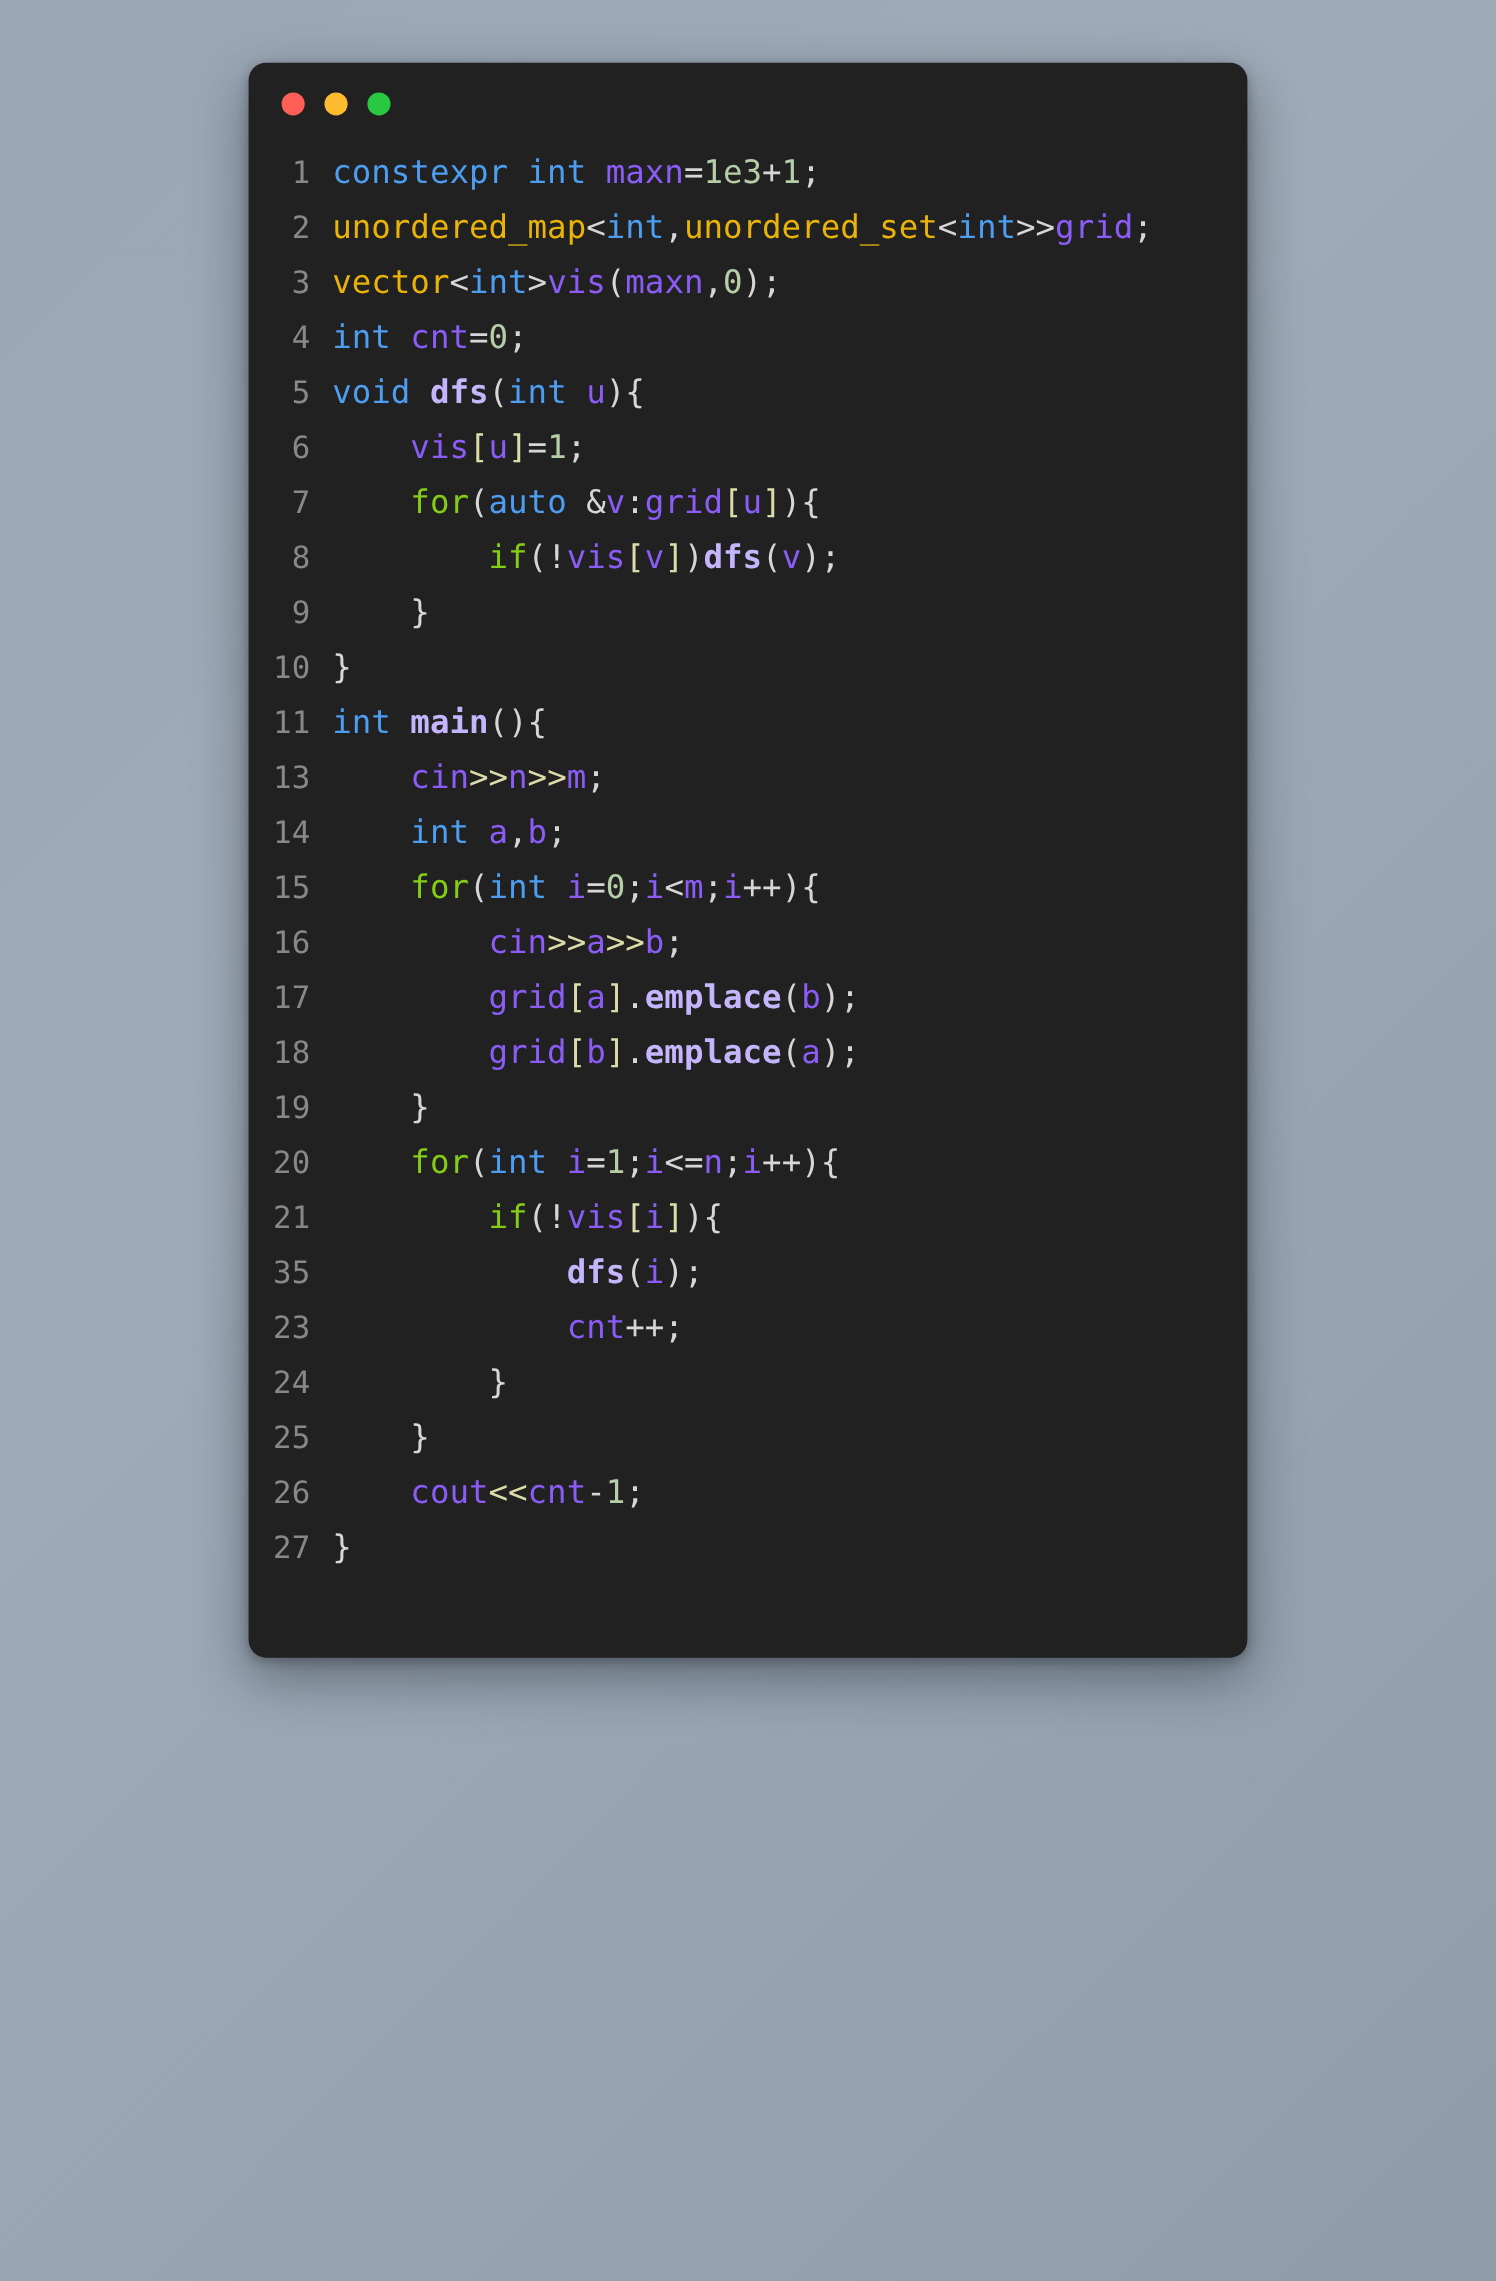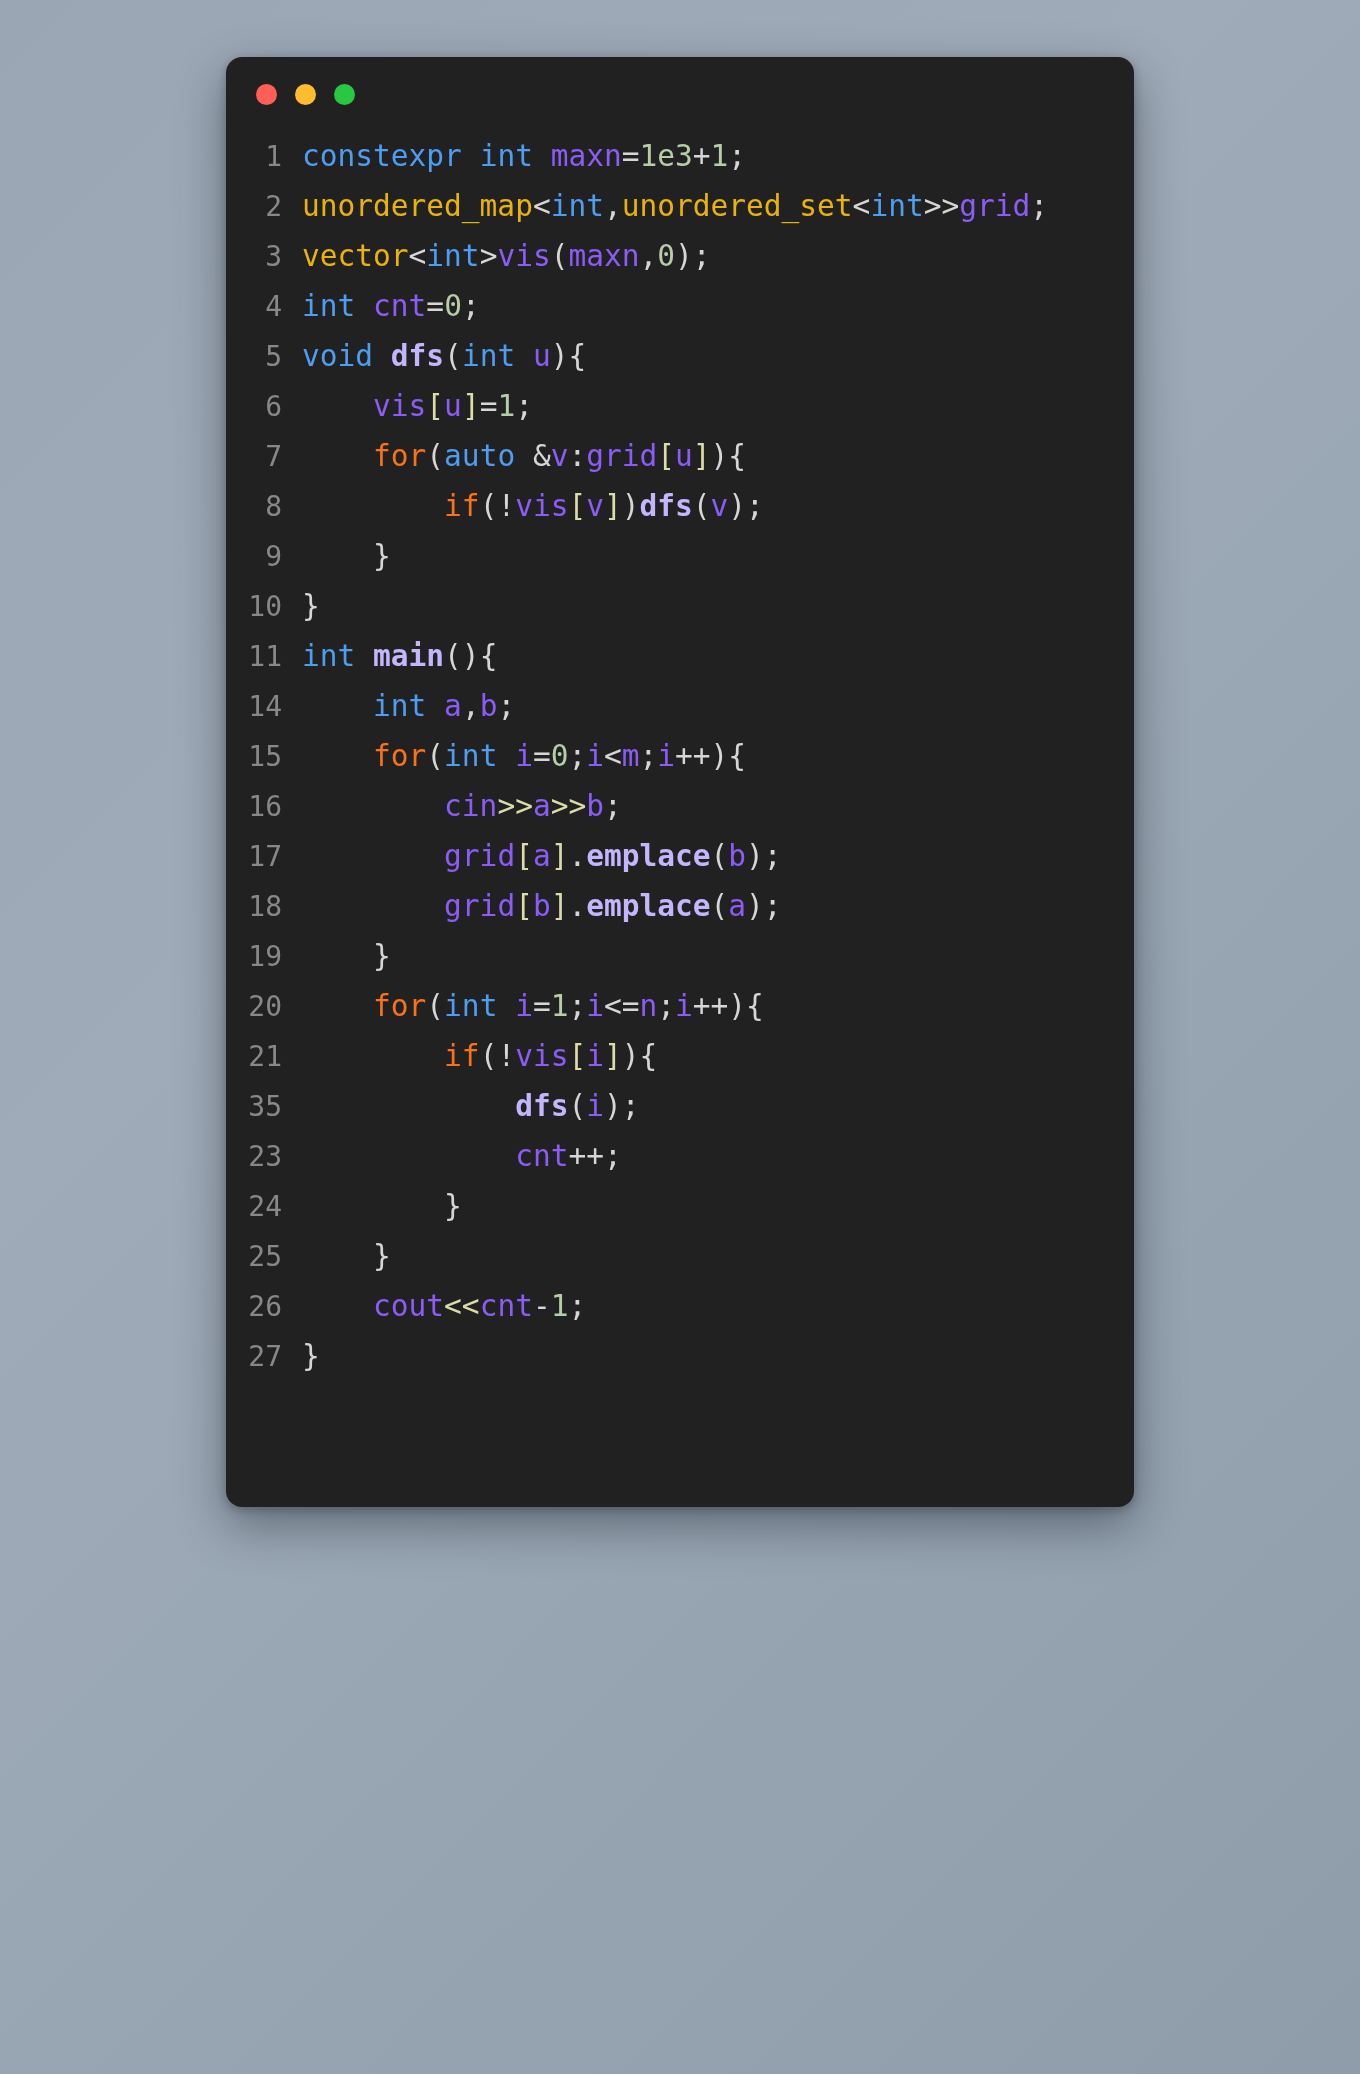--- a/index.html
+++ b/index.html
@@ -71,21 +71,21 @@
     font-size: 28px;
     user-select: none;
   }
   .lc {
     white-space: pre;
     color: #d6d6d6;
   }
 
   
   .t-kw    { color: #4d9df0; margin-top: 36px; }  
-  .t-ctl   { color: #f97316; }  
+  .t-ctl   { color: #84cc16; }  
   .t-type  { color: #eab308; }  
   .t-var   { color: #8b5cf6; }  
   .t-fn    { color: #c4b5fd; font-weight: bold; }  
   .t-br    { color: #dcdcaa; }  
   .t-num   { color: #b5cea8; }  
   .t-op    { color: #d6d6d6; }  
 </style>
 </head>
 <body>
 
@@ -102,20 +102,21 @@
       <div class="code-line"><span class="ln">2</span><span class="lc"><span class="t-type">unordered_map</span><span class="t-op">&lt;</span><span class="t-kw">int</span><span class="t-op">,</span><span class="t-type">unordered_set</span><span class="t-op">&lt;</span><span class="t-kw">int</span><span class="t-op">&gt;&gt;</span><span class="t-var">grid</span><span class="t-op">;</span></span></div>
       <div class="code-line"><span class="ln">3</span><span class="lc"><span class="t-type">vector</span><span class="t-op">&lt;</span><span class="t-kw">int</span><span class="t-op">&gt;</span><span class="t-var">vis</span><span class="t-op">(</span><span class="t-var">maxn</span><span class="t-op">,</span><span class="t-num">0</span><span class="t-op">)</span><span class="t-op">;</span></span></div>
       <div class="code-line"><span class="ln">4</span><span class="lc"><span class="t-kw">int</span><span class="t-op"> </span><span class="t-var">cnt</span><span class="t-op">=</span><span class="t-num">0</span><span class="t-op">;</span></span></div>
       <div class="code-line"><span class="ln">5</span><span class="lc"><span class="t-kw">void</span><span class="t-op"> </span><span class="t-fn">dfs</span><span class="t-op">(</span><span class="t-kw">int</span><span class="t-op"> </span><span class="t-var">u</span><span class="t-op">){</span></span></div>
       <div class="code-line"><span class="ln">6</span><span class="lc"><span class="t-op">    </span><span class="t-var">vis</span><span class="t-br">[</span><span class="t-var">u</span><span class="t-br">]</span><span class="t-op">=</span><span class="t-num">1</span><span class="t-op">;</span></span></div>
       <div class="code-line"><span class="ln">7</span><span class="lc"><span class="t-op">    </span><span class="t-ctl">for</span><span class="t-op">(</span><span class="t-kw">auto</span><span class="t-op"> &amp;</span><span class="t-var">v</span><span class="t-op">:</span><span class="t-var">grid</span><span class="t-br">[</span><span class="t-var">u</span><span class="t-br">]</span><span class="t-op">){</span></span></div>
       <div class="code-line"><span class="ln">8</span><span class="lc"><span class="t-op">        </span><span class="t-ctl">if</span><span class="t-op">(!</span><span class="t-var">vis</span><span class="t-br">[</span><span class="t-var">v</span><span class="t-br">]</span><span class="t-op">)</span><span class="t-fn">dfs</span><span class="t-op">(</span><span class="t-var">v</span><span class="t-op">);</span></span></div>
       <div class="code-line"><span class="ln">9</span><span class="lc"><span class="t-op">    }</span></span></div>
       <div class="code-line"><span class="ln">10</span><span class="lc"><span class="t-op">}</span></span></div>
       <div class="code-line"><span class="ln">11</span><span class="lc"><span class="t-kw">int</span><span class="t-op"> </span><span class="t-fn">main</span><span class="t-op">(){</span></span></div>
+      <div class="code-line"><span class="ln">13</span><span class="lc"><span class="t-op">    </span><span class="t-var">cin</span><span class="t-br">&gt;&gt;</span><span class="t-var">n</span><span class="t-br">&gt;&gt;</span><span class="t-var">m</span><span class="t-op">;</span></span></div>
       <div class="code-line"><span class="ln">14</span><span class="lc"><span class="t-op">    </span><span class="t-kw">int</span><span class="t-op"> </span><span class="t-var">a</span><span class="t-op">,</span><span class="t-var">b</span><span class="t-op">;</span></span></div>
       <div class="code-line"><span class="ln">15</span><span class="lc"><span class="t-op">    </span><span class="t-ctl">for</span><span class="t-op">(</span><span class="t-kw">int</span><span class="t-op"> </span><span class="t-var">i</span><span class="t-op">=</span><span class="t-num">0</span><span class="t-op">;</span><span class="t-var">i</span><span class="t-op">&lt;</span><span class="t-var">m</span><span class="t-op">;</span><span class="t-var">i</span><span class="t-op">++){</span></span></div>
       <div class="code-line"><span class="ln">16</span><span class="lc"><span class="t-op">        </span><span class="t-var">cin</span><span class="t-br">&gt;&gt;</span><span class="t-var">a</span><span class="t-br">&gt;&gt;</span><span class="t-var">b</span><span class="t-op">;</span></span></div>
       <div class="code-line"><span class="ln">17</span><span class="lc"><span class="t-op">        </span><span class="t-var">grid</span><span class="t-br">[</span><span class="t-var">a</span><span class="t-br">]</span><span class="t-op">.</span><span class="t-fn">emplace</span><span class="t-op">(</span><span class="t-var">b</span><span class="t-op">);</span></span></div>
       <div class="code-line"><span class="ln">18</span><span class="lc"><span class="t-op">        </span><span class="t-var">grid</span><span class="t-br">[</span><span class="t-var">b</span><span class="t-br">]</span><span class="t-op">.</span><span class="t-fn">emplace</span><span class="t-op">(</span><span class="t-var">a</span><span class="t-op">);</span></span></div>
       <div class="code-line"><span class="ln">19</span><span class="lc"><span class="t-op">    }</span></span></div>
       <div class="code-line"><span class="ln">20</span><span class="lc"><span class="t-op">    </span><span class="t-ctl">for</span><span class="t-op">(</span><span class="t-kw">int</span><span class="t-op"> </span><span class="t-var">i</span><span class="t-op">=</span><span class="t-num">1</span><span class="t-op">;</span><span class="t-var">i</span><span class="t-op">&lt;=</span><span class="t-var">n</span><span class="t-op">;</span><span class="t-var">i</span><span class="t-op">++){</span></span></div>
       <div class="code-line"><span class="ln">21</span><span class="lc"><span class="t-op">        </span><span class="t-ctl">if</span><span class="t-op">(!</span><span class="t-var">vis</span><span class="t-br">[</span><span class="t-var">i</span><span class="t-br">]</span><span class="t-op">){</span></span></div>
       <div class="code-line"><span class="ln">35</span><span class="lc"><span class="t-op">            </span><span class="t-fn">dfs</span><span class="t-op">(</span><span class="t-var">i</span><span class="t-op">);</span></span></div>
       <div class="code-line"><span class="ln">23</span><span class="lc"><span class="t-op">            </span><span class="t-var">cnt</span><span class="t-op">++;</span></span></div>

